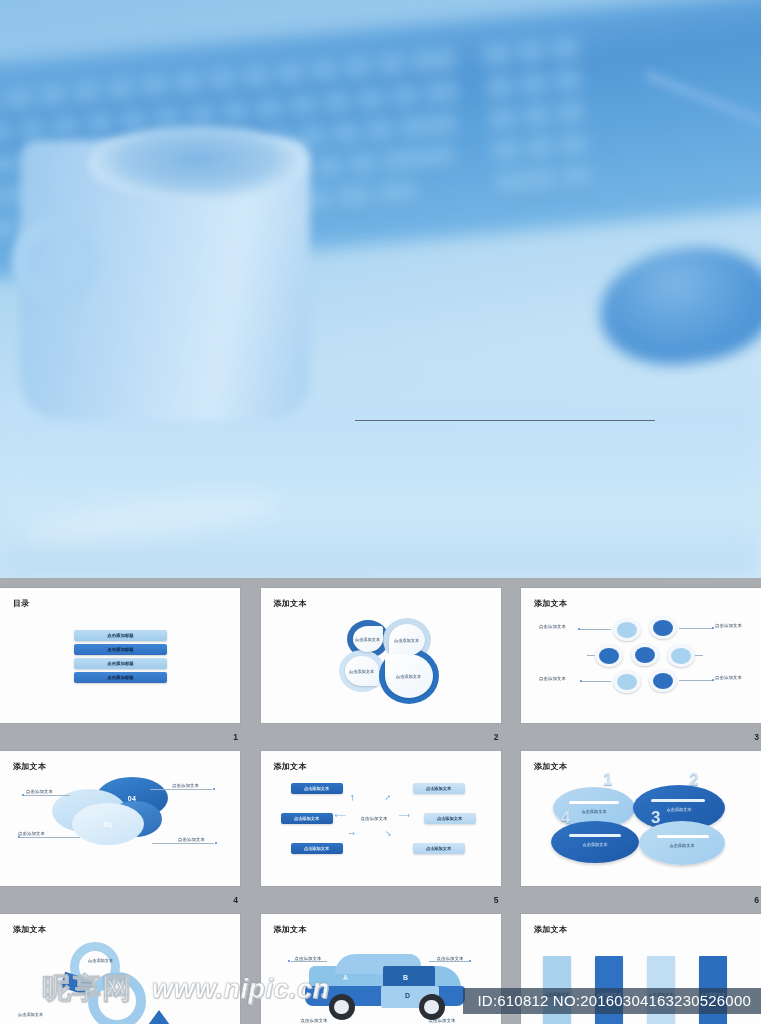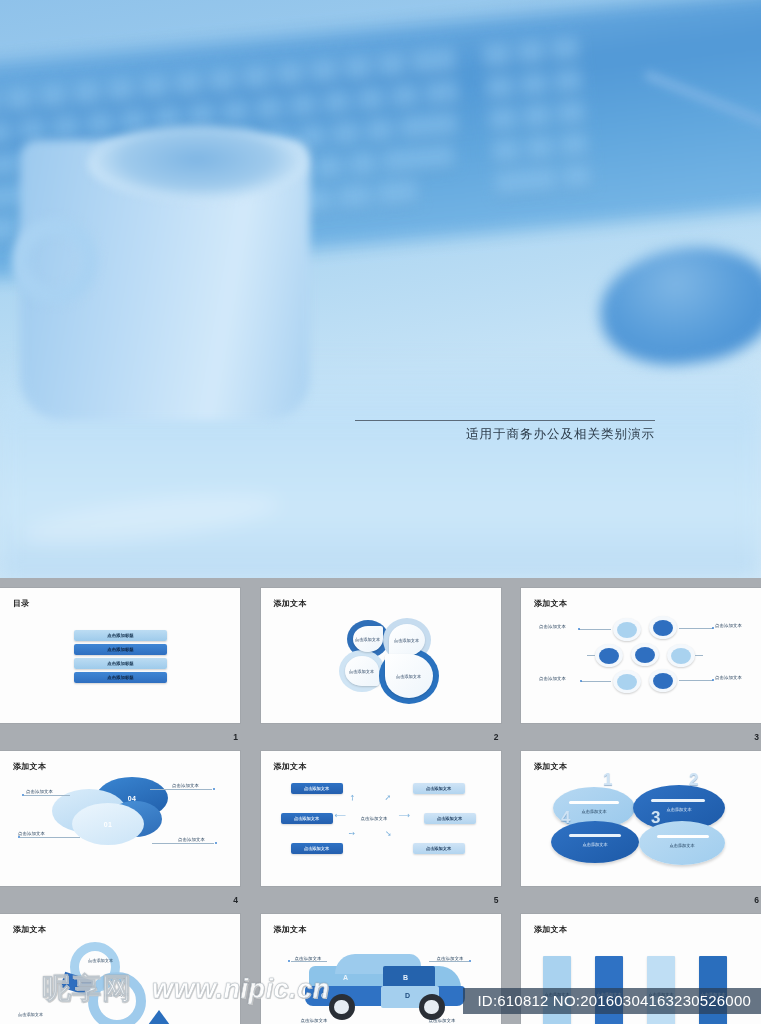--- a/index.html
+++ b/index.html
@@ -338,21 +338,20 @@
       <div class="mouse"></div>
       <div class="mug"></div>
       <div class="mug-top"></div>
       <div class="mug-handle"></div>
       <div class="desk-streak"></div>
     </div>
 
 
     <div class="hero-title-wrap">
       <div class="hero-rule"></div>
-      <div class="hero-sub">适用于商务办公及相关类别演示</div>
     </div>
   </div>
 
   <div class="grid">
 
     <div style="grid-column:1/6;grid-row:1;"></div>
 
     <div class="slide" style="grid-column:1;grid-row:2;">
       <div class="sl-head">目录</div>
       <div class="canvas">

